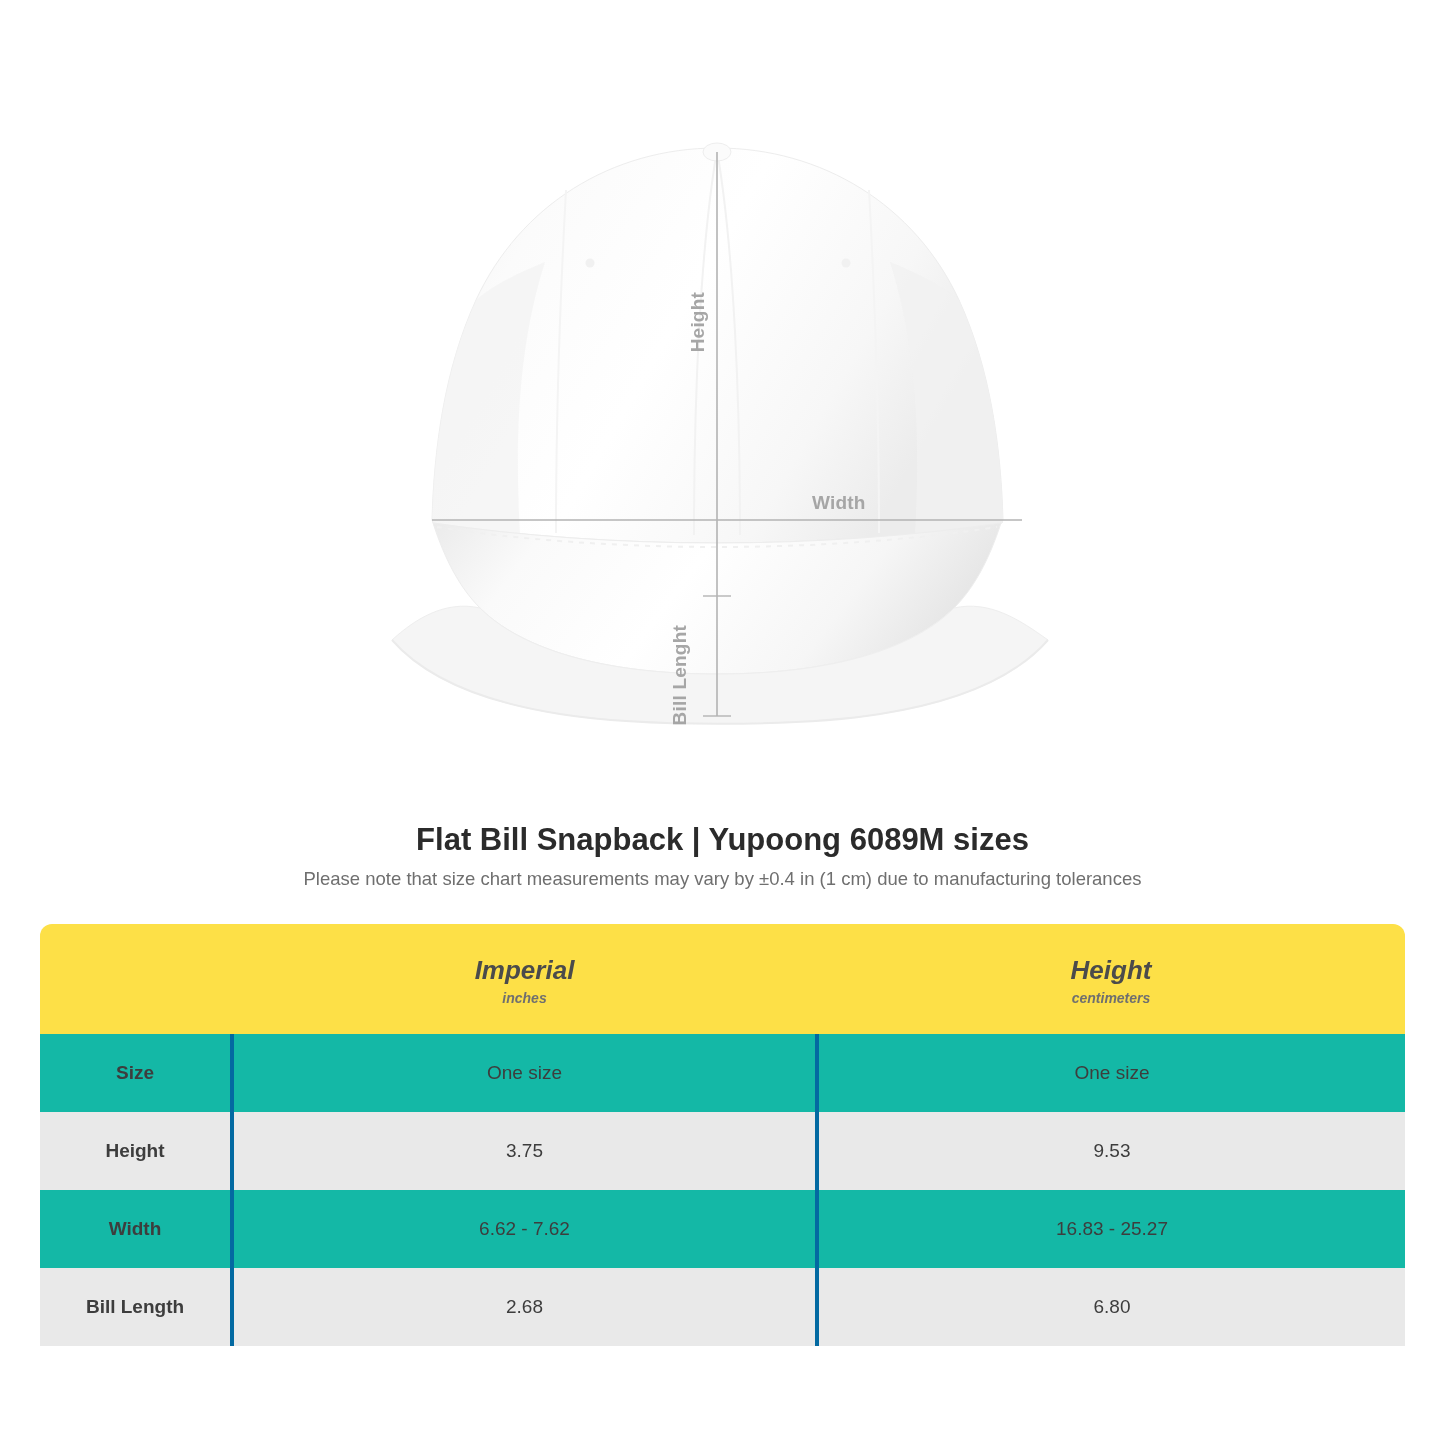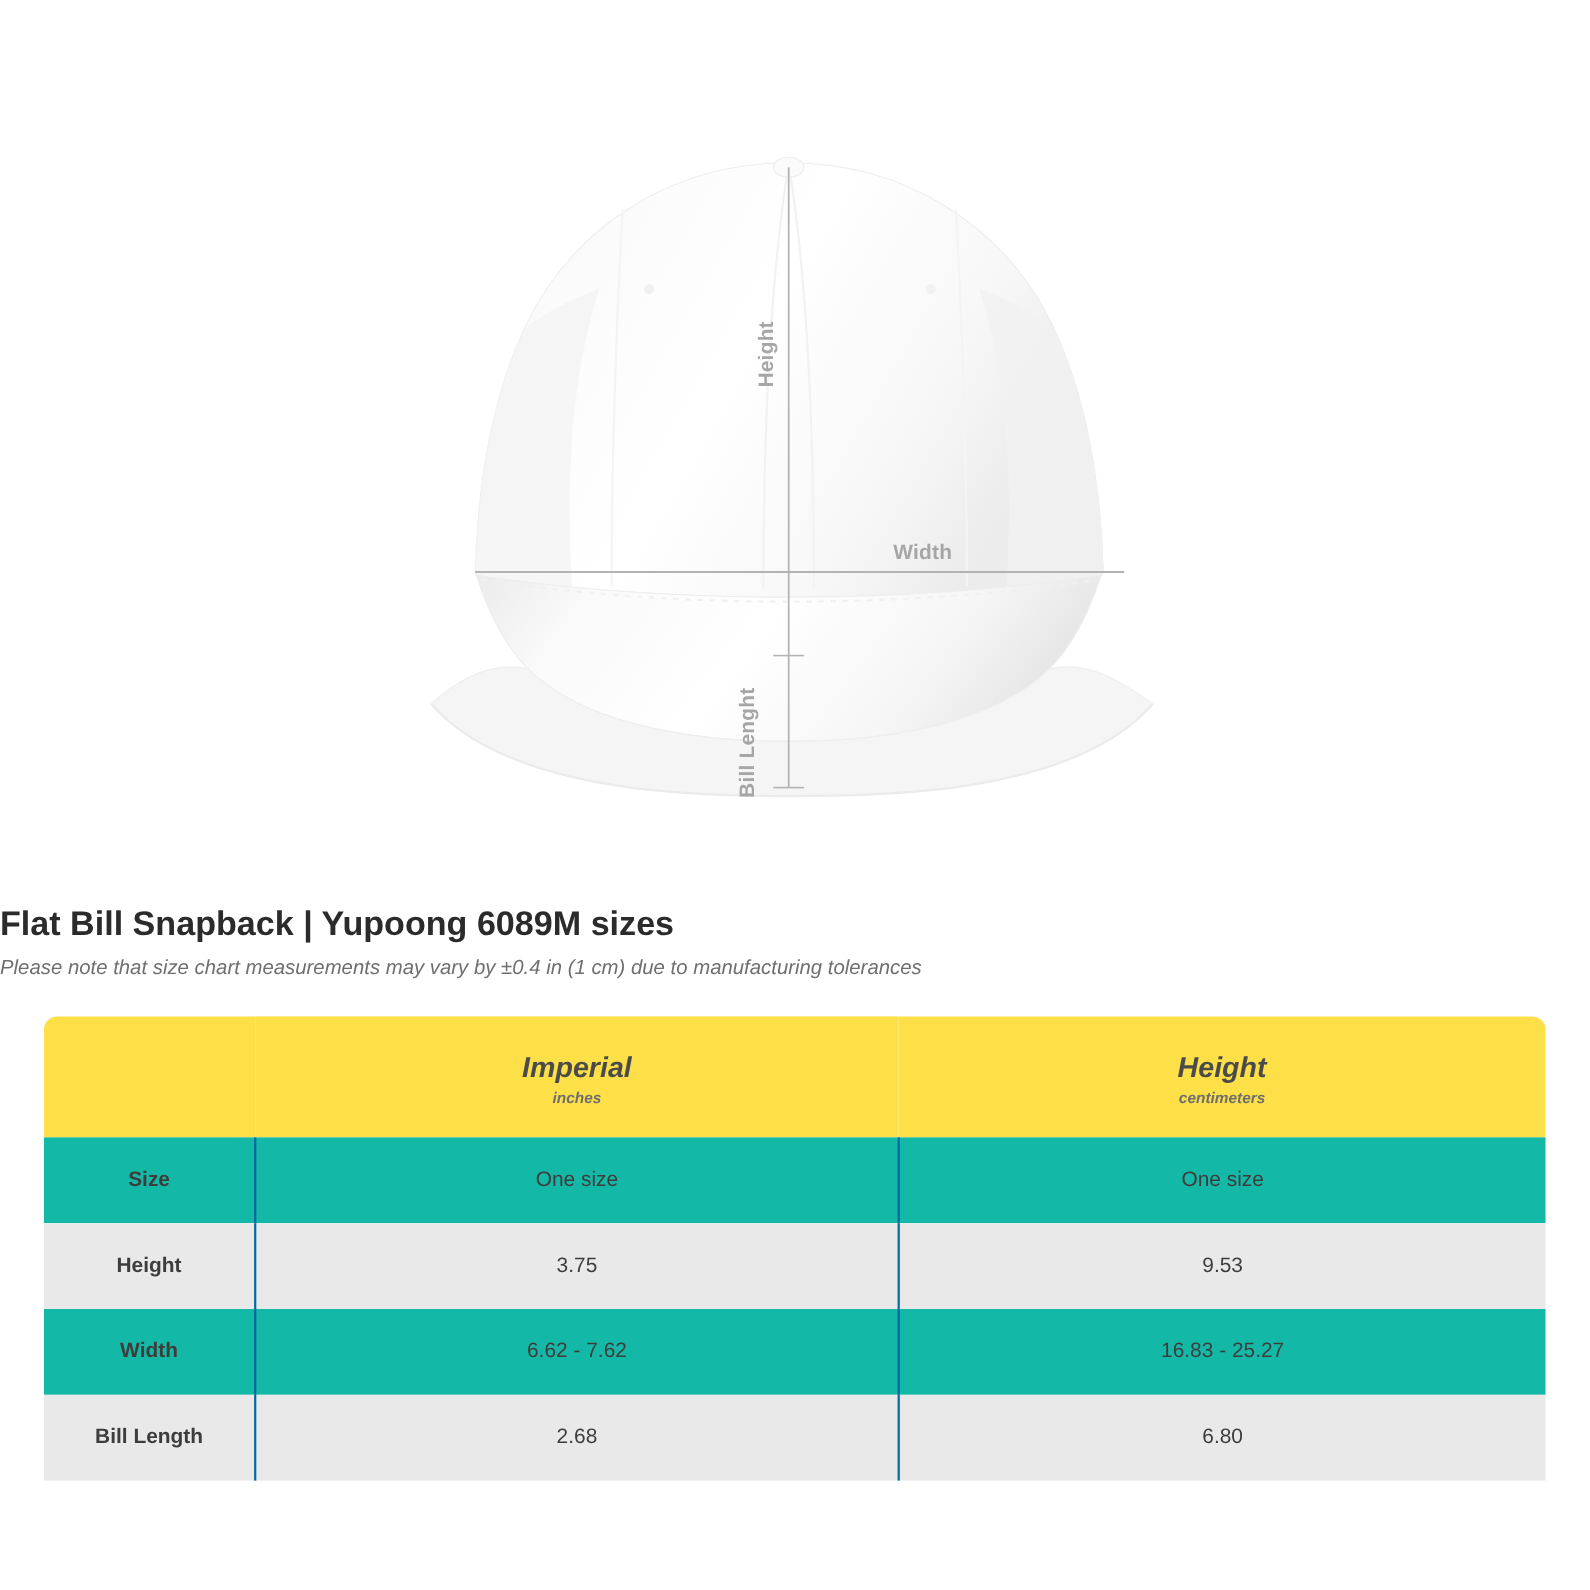--- a/index.html
+++ b/index.html
@@ -53,31 +53,31 @@
     left: 812px;
     top: 492px;
   }
   #label-bill {
     left: 670px;
     top: 625px;
   }
 
   
   .titles {
+    text-align: center;
     margin-top: 22px;
   }
   .chart-title {
     font-size: 31px;
     font-weight: bold;
     color: #2b2b2b;
     margin: 0 0 10px 0;
   }
   .chart-note {
     font-size: 18.5px;
-    font-style: italic;
     color: #6f6f6f;
     margin: 0;
   }
 
   
   .table-wrap {
     margin: 34px 40px 0 40px;
   }
   table.size-table {
     width: 1365px;
@@ -121,21 +121,21 @@
     background: #14b8a6;
   }
   tbody tr.even td {
     background: #e9e9e9;
   }
   tbody td.row-head {
     font-weight: bold;
     color: #3d3d3d;
   }
   tbody td.sep-l {
-    border-left: 2px solid #0369a1;
+    border-left: 4px solid #0369a1;
   }
   col.c1 { width: 192px; }
   col.c2 { width: 585px; }
   col.c3 { width: 588px; }
 </style>
 </head>
 <body>
 
 <div class="page">
 

